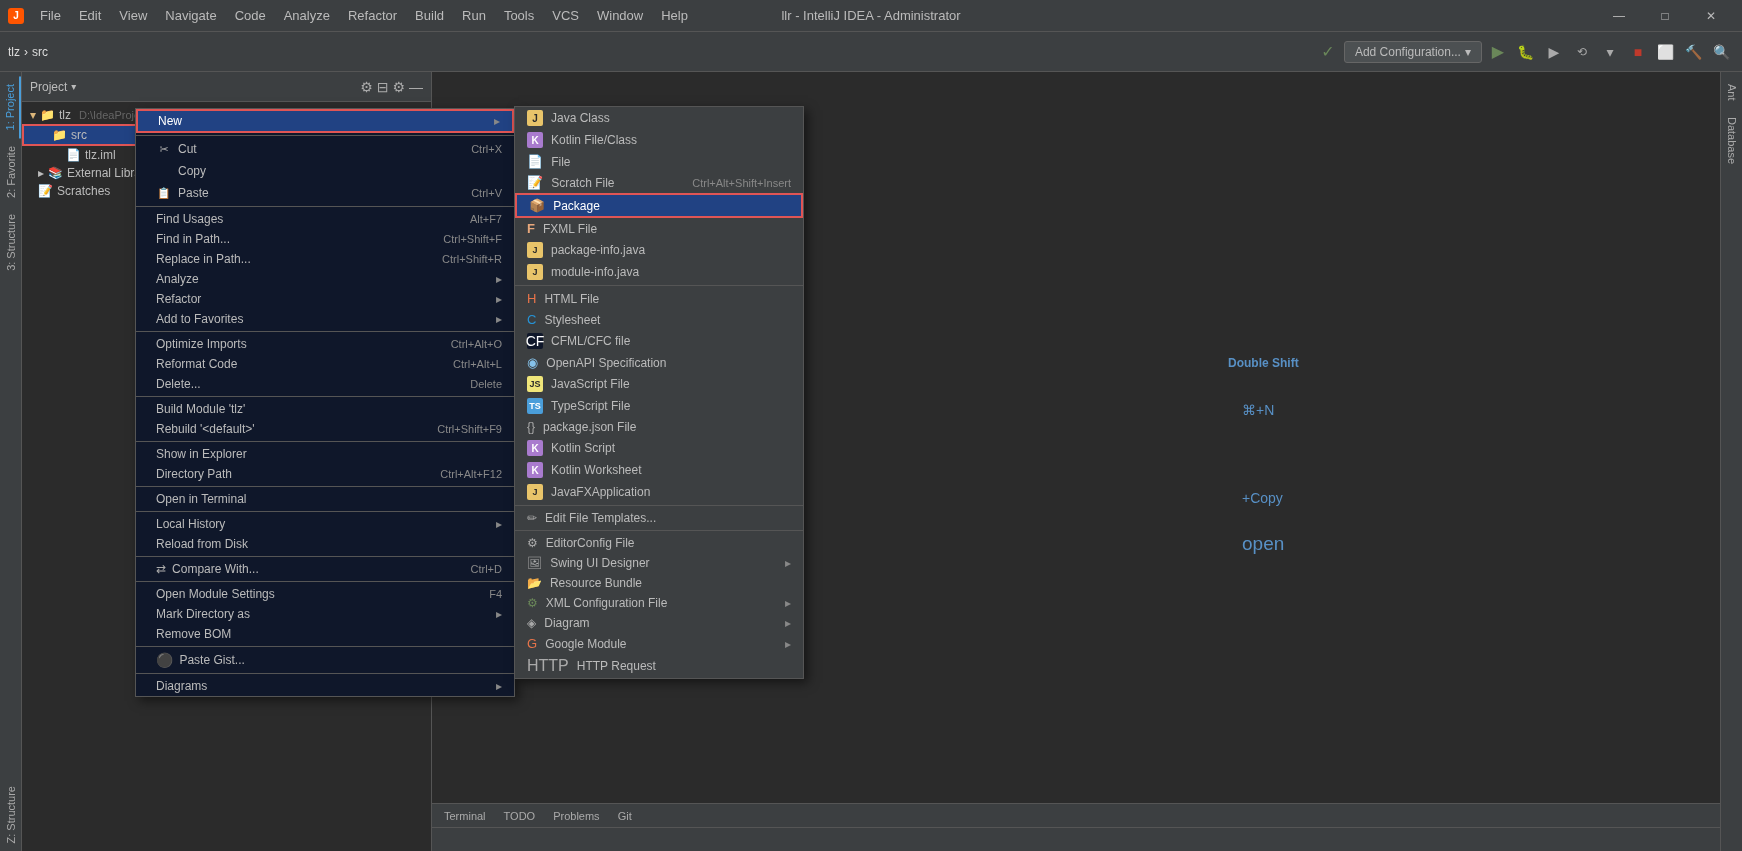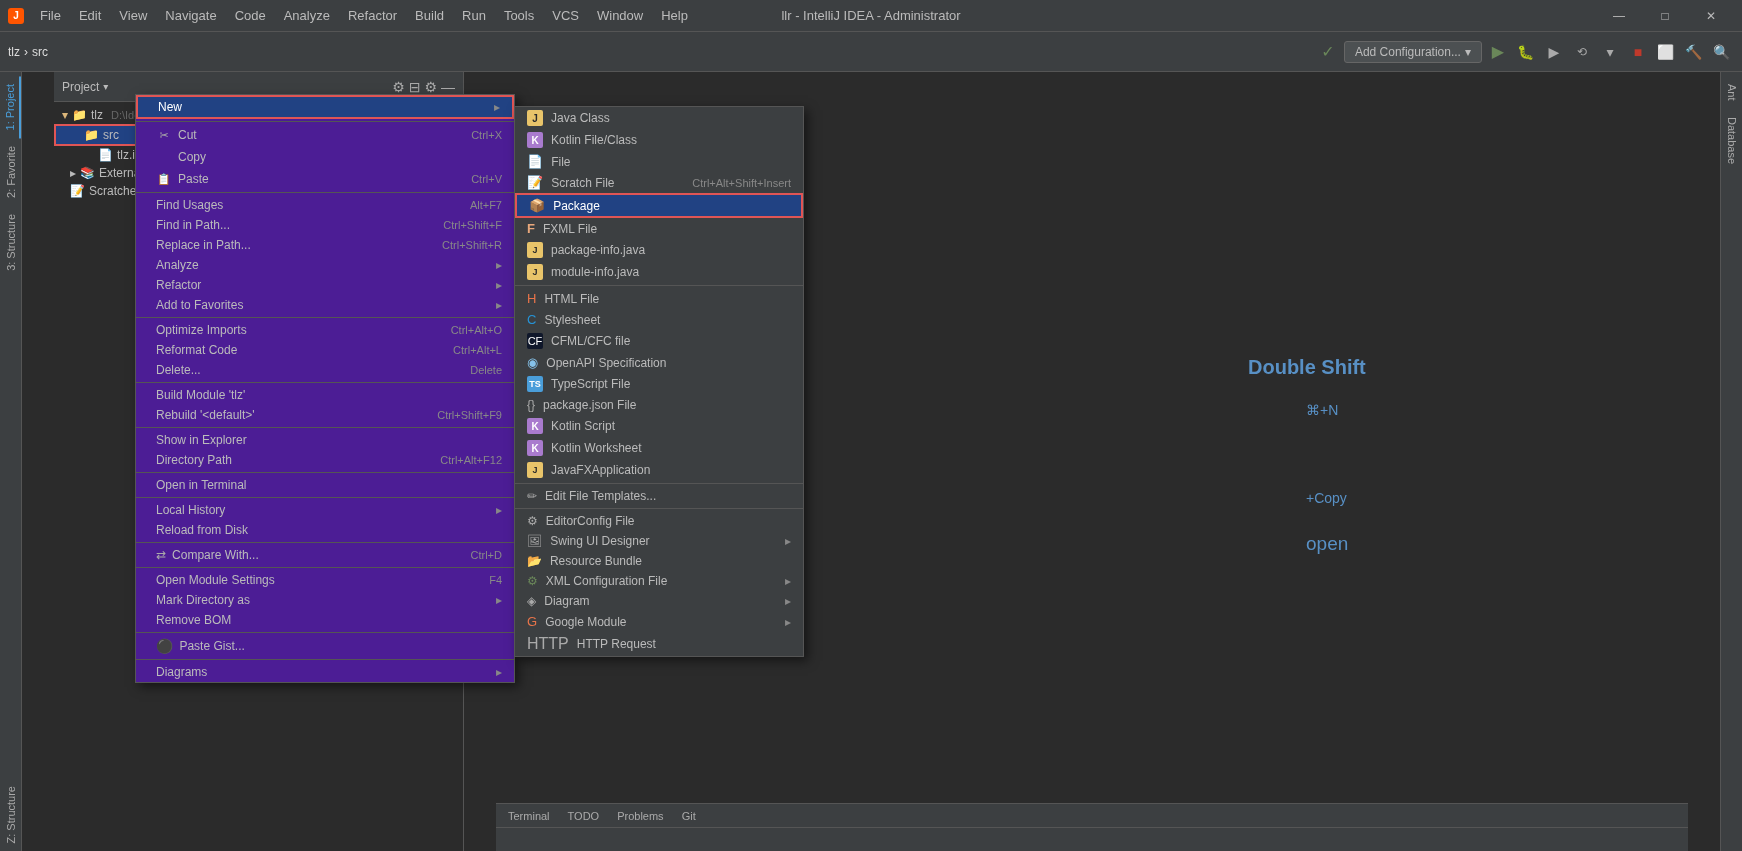--- a/index.html
+++ b/index.html
@@ -86,21 +86,20 @@
       display: flex; align-items: center; justify-content: center;
       color: #aaa; cursor: pointer; border-radius: 3px;
       font-size: 14px;
     }
     .run-btn { color: #6a8759; font-size: 16px; }
 
     
     #main-layout {
       display: flex;
       height: calc(851px - 32px - 40px);
-      gap: 32px;
     }
 
     
     #left-tabs {
       width: 22px;
       background: #3c3f41;
       border-right: 1px solid #555;
       display: flex;
       flex-direction: column;
       align-items: center;
@@ -168,23 +167,23 @@
     #content-area {
       flex: 1;
       background: #2b2b2b;
       position: relative;
     }
 
     
     .double-shift-text {
       position: absolute;
       top: 284px;
-      left: 752px;
+      left: 796px;
       color: #5890c5;
-      font-size: 20px;
+      font-size: 12px;
       font-weight: bold;
     }
     .shortcut-hint {
       position: absolute;
       color: #5890c5;
       font-size: 14px;
     }
     .action-hint {
       position: absolute;
       color: #555;
@@ -206,24 +205,24 @@
       padding: 8px 3px;
       font-size: 11px;
       color: #aaa;
       cursor: pointer;
       white-space: nowrap;
     }
 
     
     #context-menu {
       position: absolute;
-      top: 94px;
+      top: 108px;
       left: 135px;
       width: 380px;
-      background: #4c1d95;
+      background: #0f172a;
       border: 1px solid #555;
       box-shadow: 4px 4px 10px rgba(0,0,0,0.5);
       z-index: 100;
       font-size: 12px;
     }
     .ctx-item {
       display: flex;
       align-items: center;
       padding: 3px 12px 3px 20px;
       cursor: pointer;
@@ -623,26 +622,30 @@
   <div class="sub-separator"></div>
   <div class="sub-item">
     <span style="color:#e8744a; font-size:13px;">H</span>
     <span>HTML File</span>
   </div>
   <div class="sub-item">
     <span style="color:#2693d6; font-size:13px;">C</span>
     <span>Stylesheet</span>
   </div>
   <div class="sub-item">
-    <span style="background:#0f172a; color:#fff; width:16px; height:16px; display:inline-flex; align-items:center; justify-content:center; font-size:11px; border-radius:2px;">CF</span>
+    <span style="background:#0f172a; color:#fff; width:16px; height:16px; display:inline-flex; align-items:center; justify-content:center; font-size:14px; border-radius:2px;">CF</span>
     <span>CFML/CFC file</span>
   </div>
   <div class="sub-item">
     <span style="color:#85c1e9; font-size:13px;">◉</span>
     <span>OpenAPI Specification</span>
+  </div>
+  <div class="sub-item">
+    <span style="background:#f0e67a; color:#2b2b2b; width:16px; height:16px; display:inline-flex; align-items:center; justify-content:center; font-size:9px; border-radius:2px; font-weight:bold;">JS</span>
+    <span>JavaScript File</span>
   </div>
   <div class="sub-item">
     <span style="background:#4a9eda; color:#fff; width:16px; height:16px; display:inline-flex; align-items:center; justify-content:center; font-size:9px; border-radius:2px; font-weight:bold;">TS</span>
     <span>TypeScript File</span>
   </div>
   <div class="sub-item">
     <span style="color:#aaa; font-size:12px;">{}</span>
     <span>package.json File</span>
   </div>
   <div class="sub-item">

